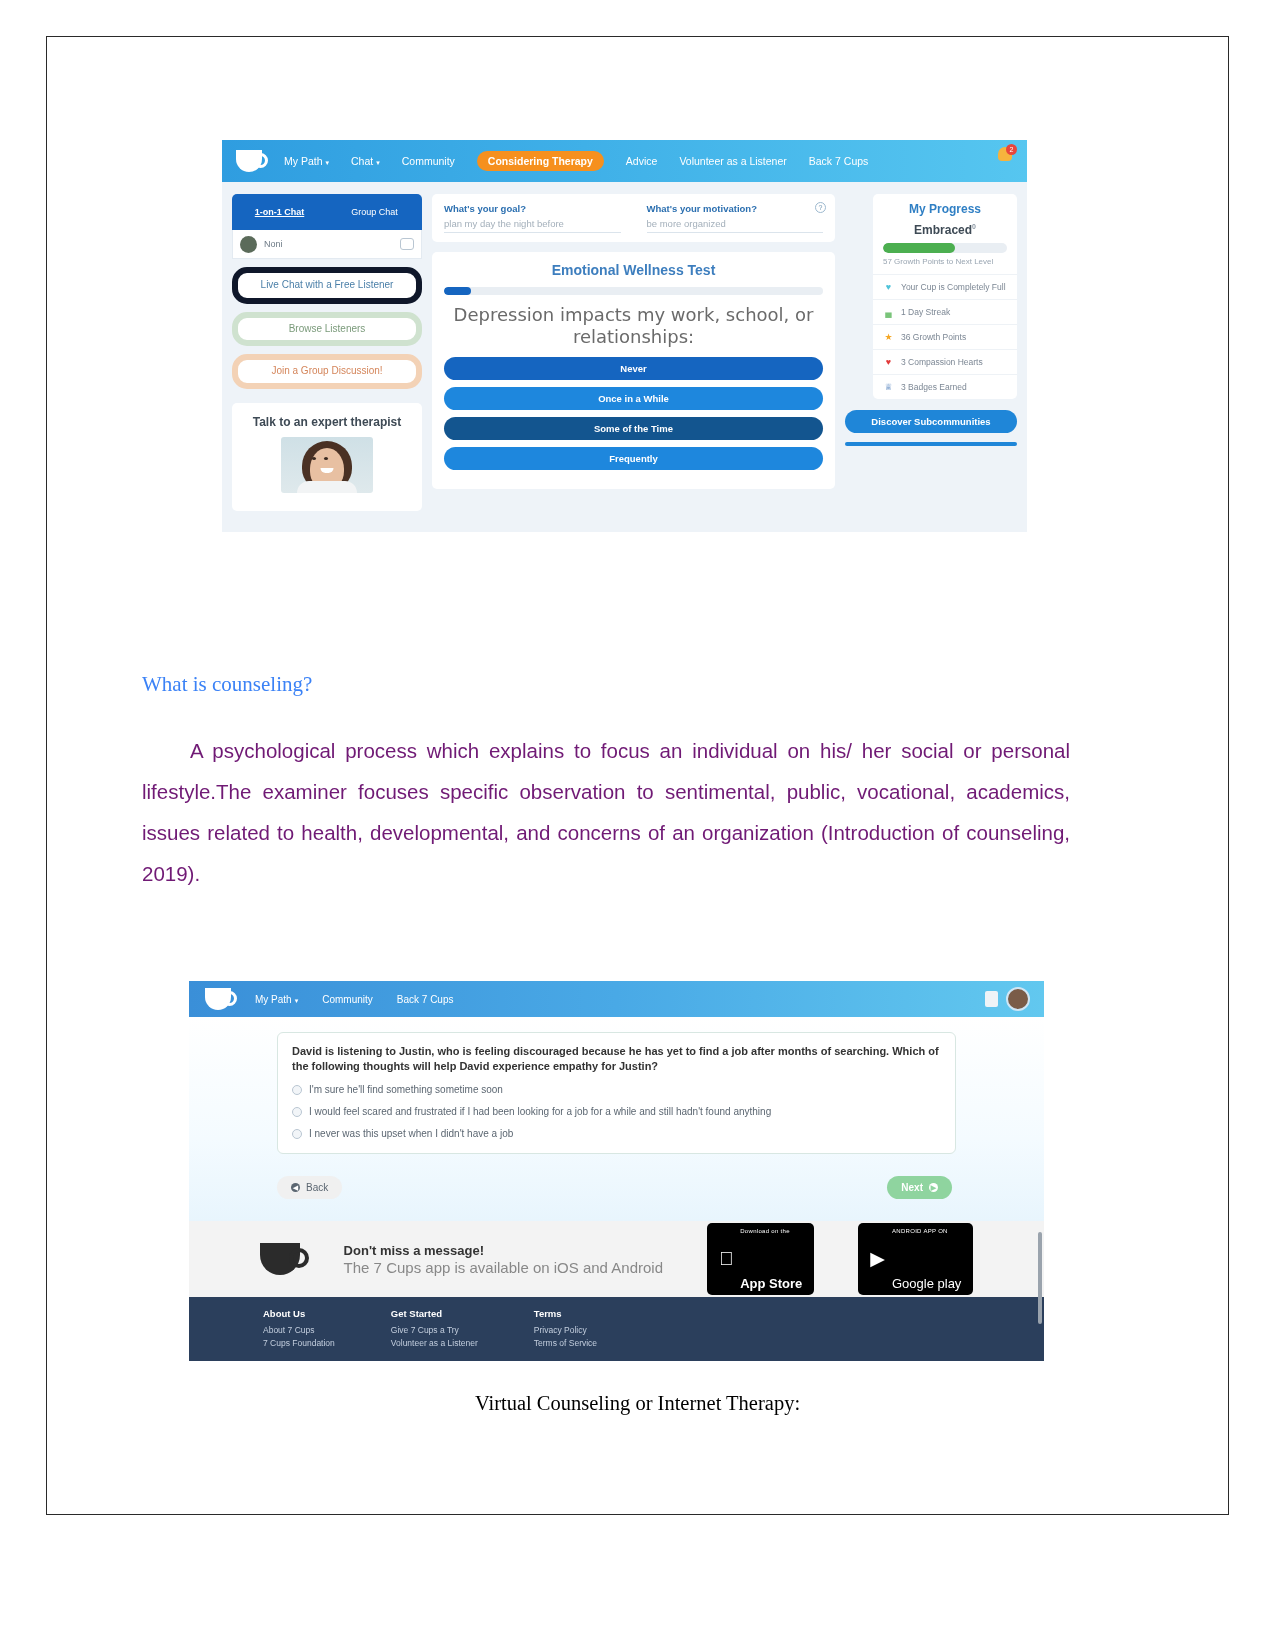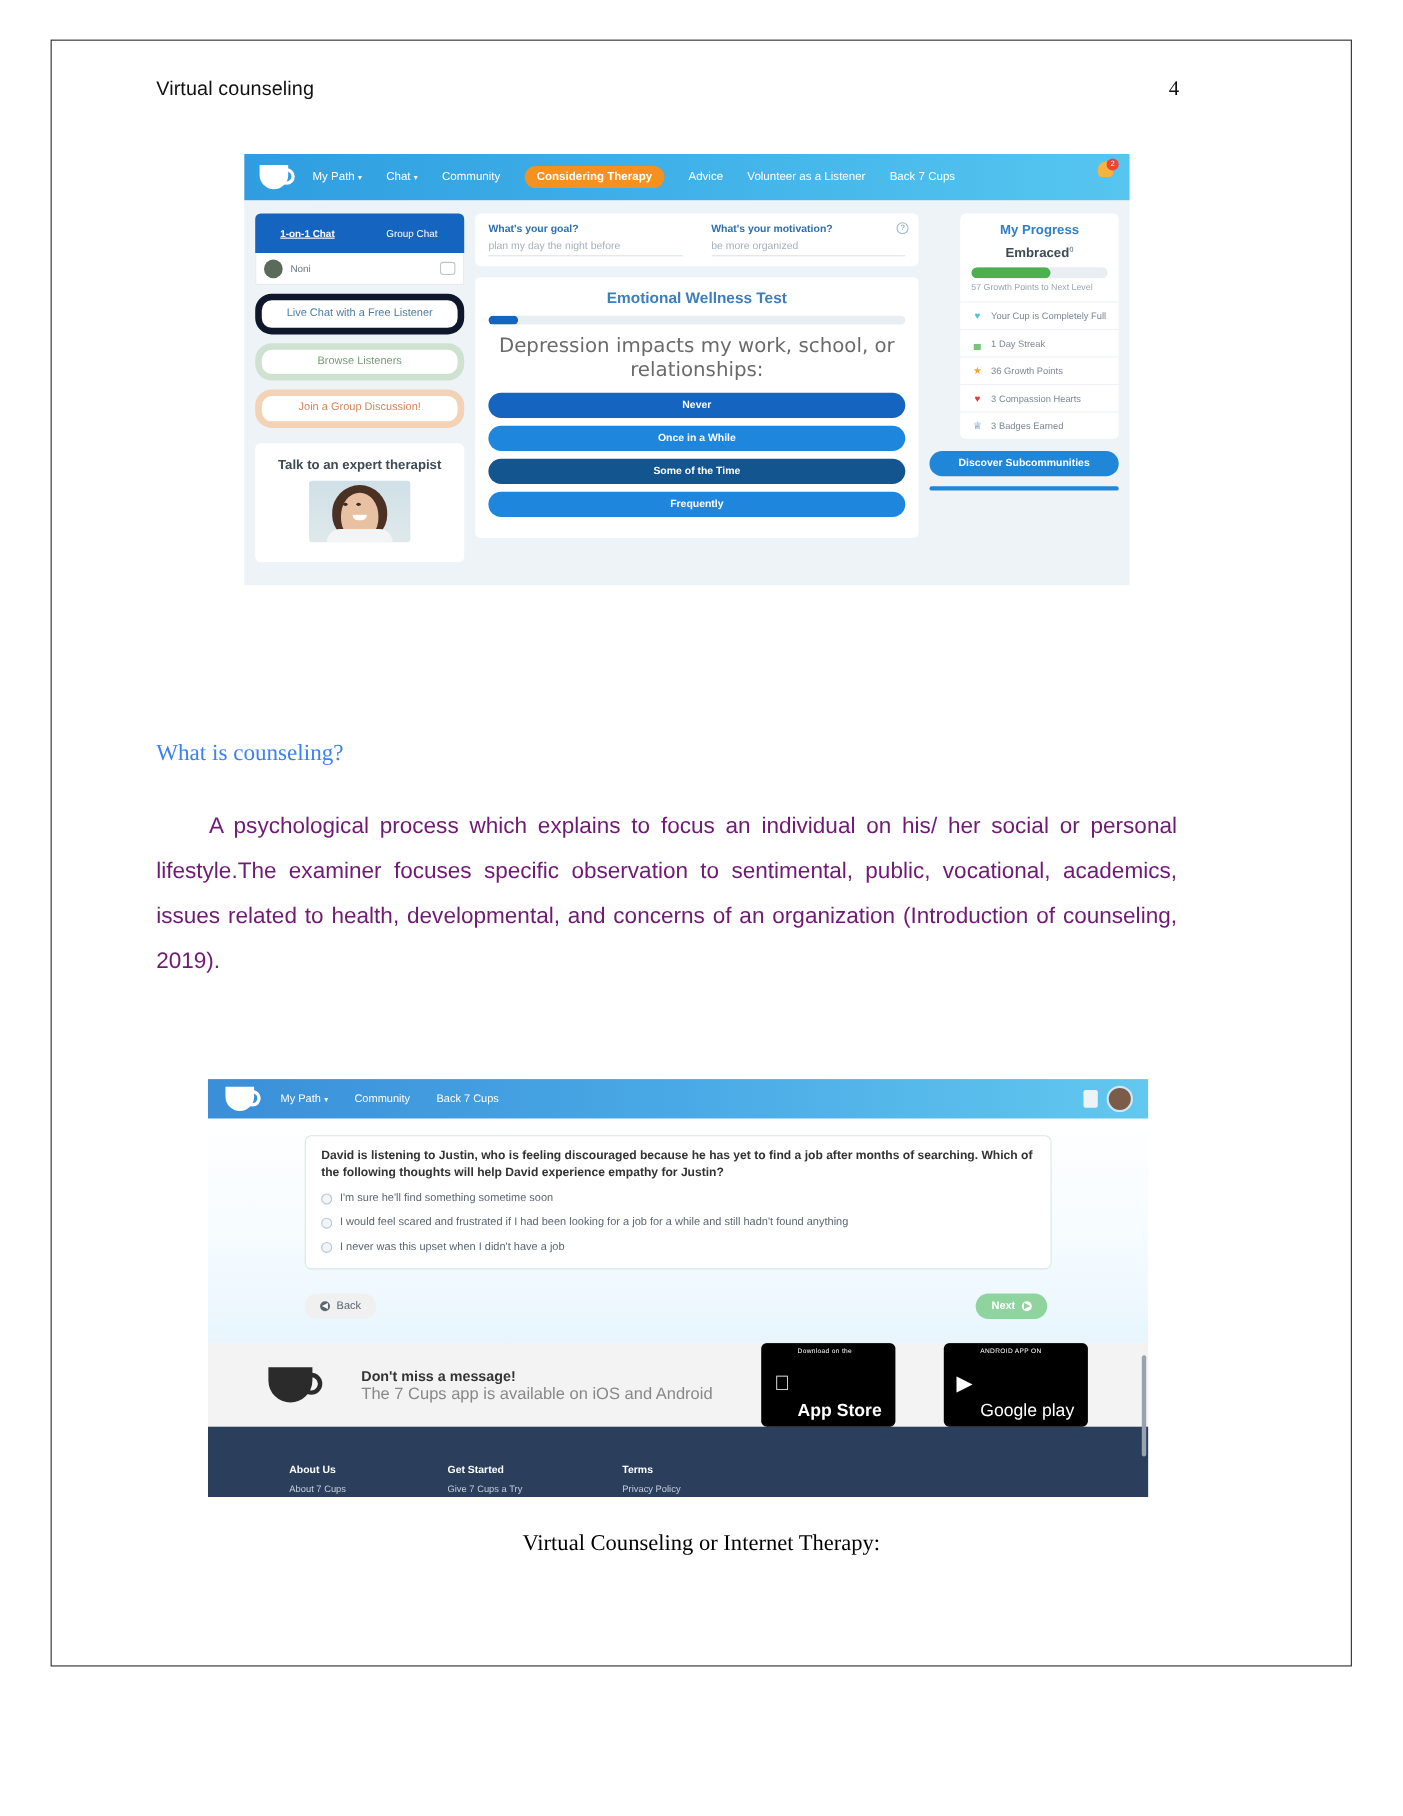--- a/index.html
+++ b/index.html
@@ -199,44 +199,40 @@
     content:"";position:absolute;right:-9px;top:5px;width:12px;height:12px;
     border:4px solid #2b2b2b;border-radius:50%;
   }
   .promo-txt .l1{font-size:13px;font-weight:bold;color:#333;}
   .promo-txt .l2{font-size:15px;color:#888;margin-top:1px;}
   .store{
     background:#000;border-radius:5px;color:#fff;padding:5px 12px;display:flex;align-items:center;gap:7px;
   }
   .store .gl{font-size:19px;line-height:1;}
   .store .s1{font-size:6px;letter-spacing:.3px;}
-  .store .s2{font-size:16px;font-weight:bold;line-height:1.05;margin-top:43px;}
+  .store .s2{font-size:13px;font-weight:bold;line-height:1.05;margin-top:43px;}
   .store .s2.serif{font-family:Liberation Sans, sans-serif;font-weight:normal;}
   .f2-footer{
-    height:64px;background:#2b3f5c;display:flex;gap:72px;padding:11px 74px 0;color:#fff;align-items:flex-end;
+    height:64px;background:#2b3f5c;display:flex;gap:56px;padding:11px 74px 0;color:#fff;
   }
   .f2-footer .ch{font-size:9.5px;font-weight:bold;margin-bottom:5px;}
   .f2-footer .ci{font-size:8.5px;color:#c3cede;line-height:1.5;}
   .f2-scroll{position:absolute;right:2px;top:215px;width:4px;height:92px;background:#9aa3ad;border-radius:2px;}
 
   .fig2-cap{
     position:absolute;left:0;top:1392px;width:1275px;text-align:center;font-size:20.5px;
     color:#000;font-family:"Liberation Serif",serif;
   }
 </style>
 </head>
 <body>
 
 <div class="page">
   <div class="page-border"></div>
 
-  <div class="doc-header">
-    <div class="title">Virtual counseling</div>
-    <div class="pageno">4</div>
-  </div>
 
   <div class="fig1">
     <div class="f1-nav">
       <div class="cup-logo"></div>
       <div class="nav-item"><span>My Path</span><span class="caret">▾</span></div>
       <div class="nav-item"><span>Chat</span><span class="caret">▾</span></div>
       <div class="nav-item">Community</div>
       <div class="nav-item pill">Considering Therapy</div>
       <div class="nav-item">Advice</div>
       <div class="nav-item">Volunteer as a Listener</div>

